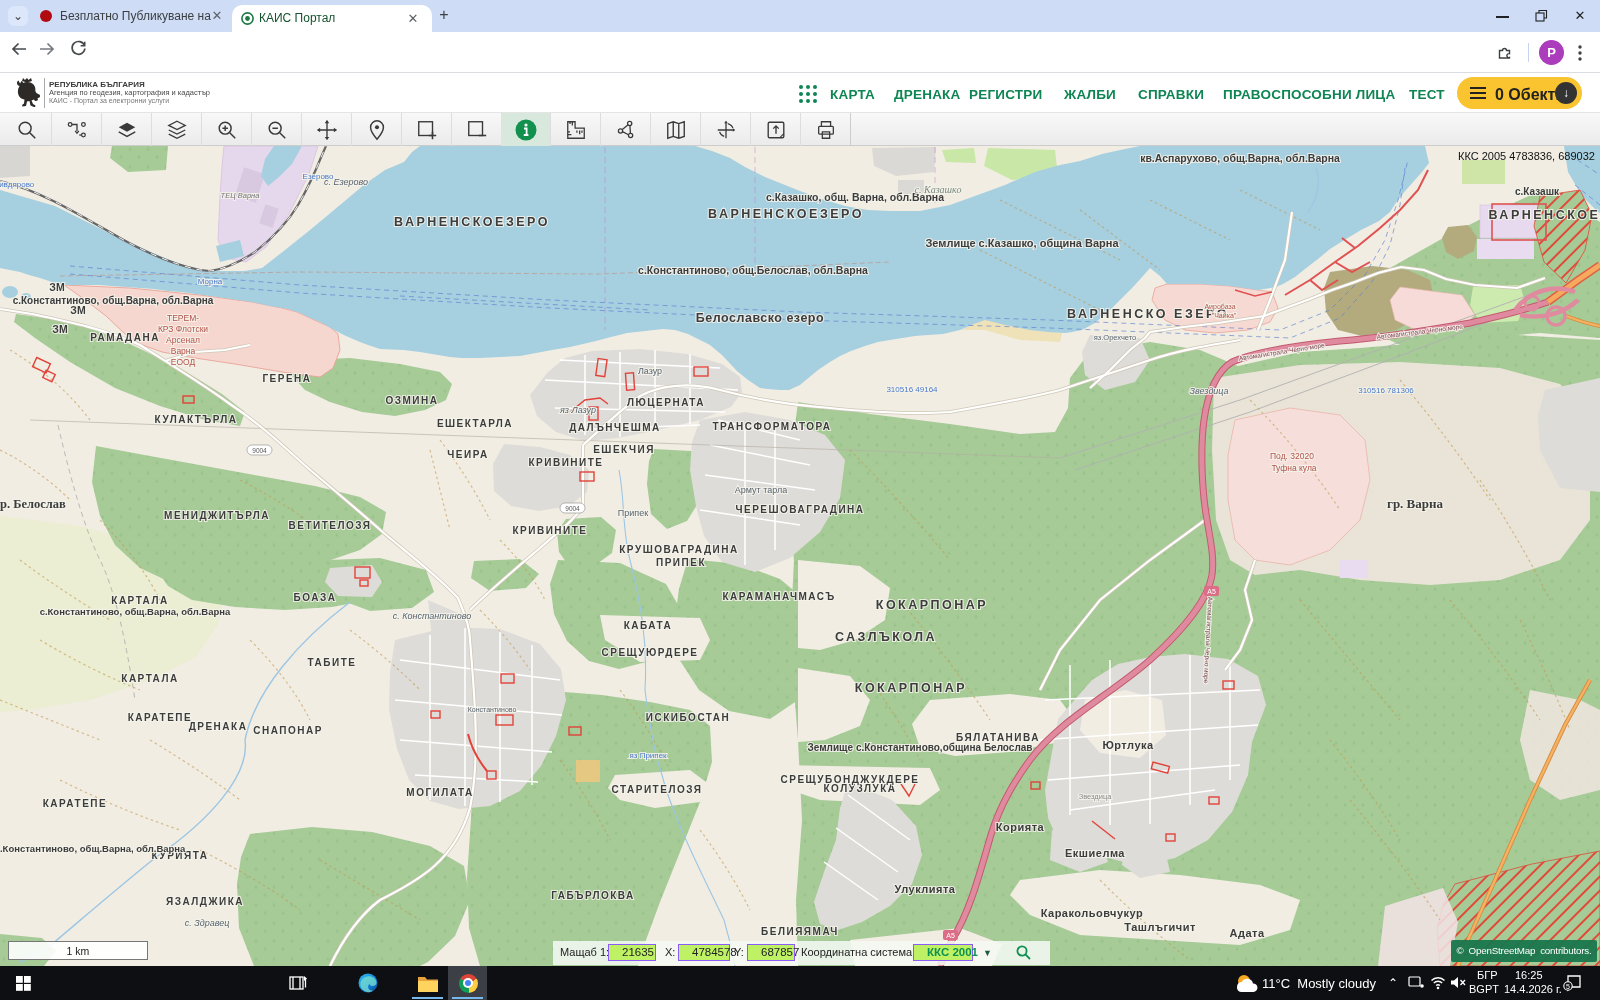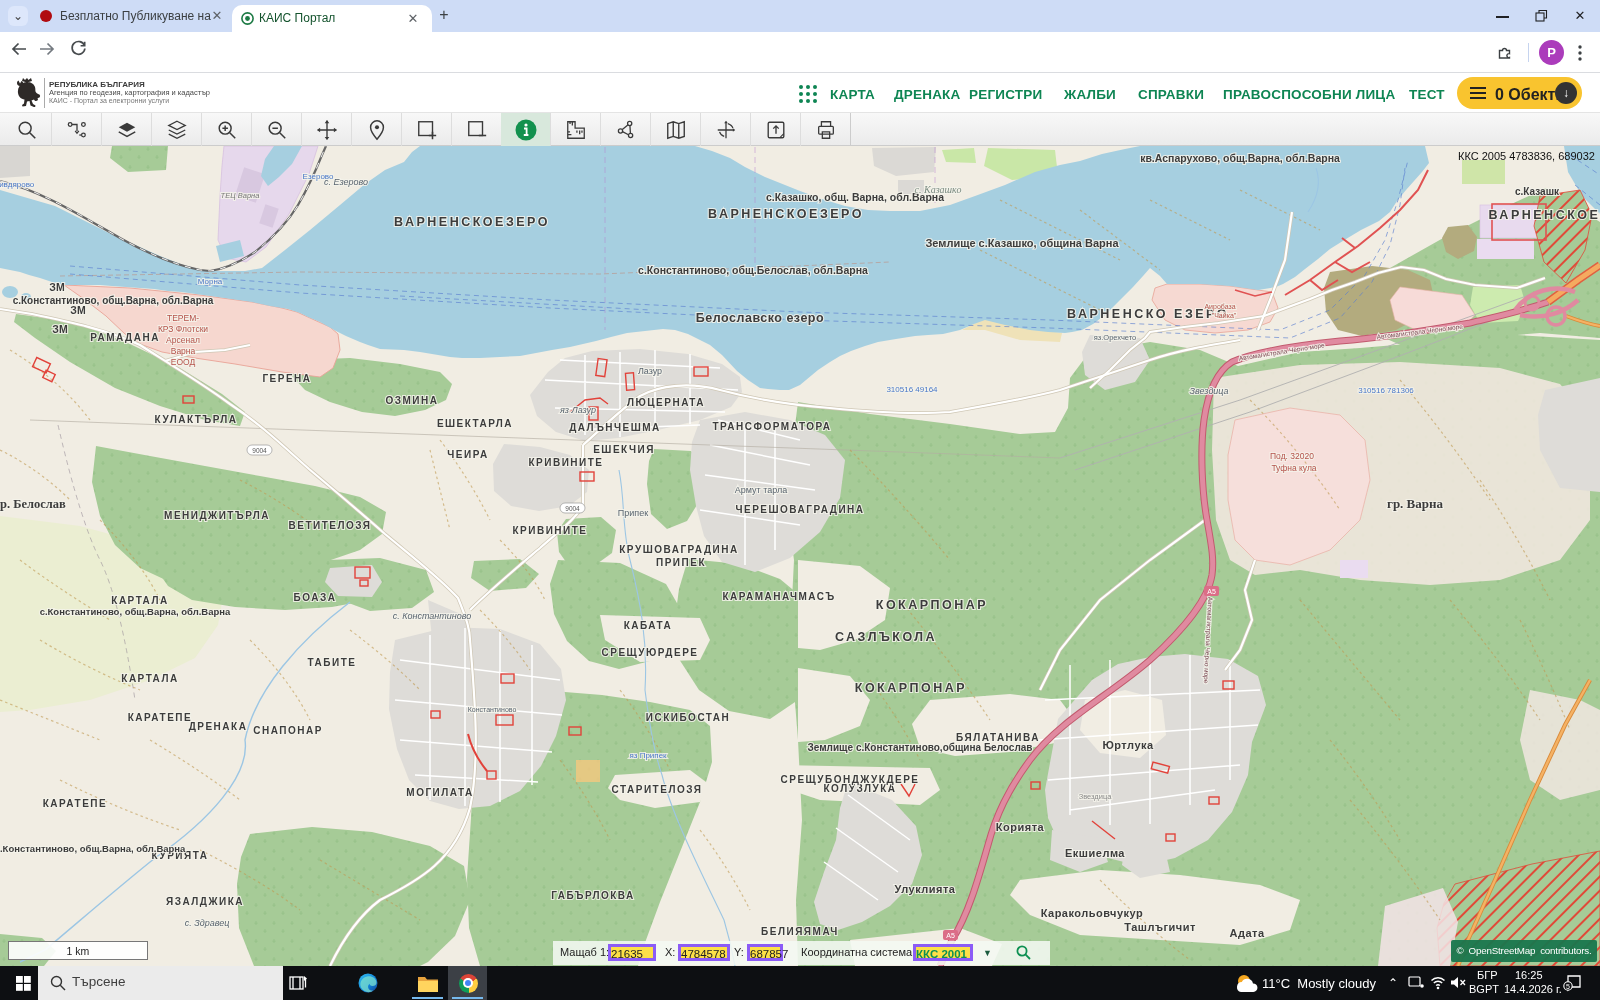--- a/index.html
+++ b/index.html
@@ -24,21 +24,21 @@
 #pill .lbl{position:absolute;left:38px;top:9px;font-size:16px;font-weight:bold;color:#222}
 #pill .circ{position:absolute;right:5px;top:5px;width:22px;height:22px;border-radius:50%;background:#333;color:#fff;font-size:12px;text-align:center;line-height:22px}
 #irow{position:absolute;top:113px;left:0;width:1600px;height:33px;background:linear-gradient(#f8f8f8,#ebebeb);border-bottom:1px solid #ccc}
 .ibtn{position:absolute;top:0;width:50px;height:33px;border-right:1px solid #ddd;display:flex;align-items:center;justify-content:center}
 .ibtn svg{display:block}
 #map{position:absolute;top:146px;left:0;width:1600px;height:820px;overflow:hidden;background:#f1eee6}
 #wm{position:absolute;left:50px;top:310px;font-size:44px;letter-spacing:6.5px;color:transparent;-webkit-text-stroke:1.8px rgba(160,75,66,.78);text-shadow:2px 2px 0 rgba(160,75,66,.18)}
 #scalebox{position:absolute;left:8px;top:795px;width:140px;height:19px;background:rgba(255,255,255,.9);border:1px solid #777;font-size:10.5px;text-align:center;line-height:18px;color:#222}
 #kkstr{position:absolute;left:1458px;top:4px;font-size:11px;color:#111}
 #bbar{position:absolute;left:553px;top:795px;width:497px;height:24px;background:rgba(243,249,242,.87);font-size:11px;color:#222}
-#bbar .wbox{position:absolute;top:3px;height:17px;background:#fde047;border:3px solid #8b5cf6;font-size:11.5px;padding:1px 4px 0 0;white-space:nowrap}
+#bbar .wbox{position:absolute;top:3px;height:17px;background:#bef264;border:1px solid #8b5cf6;font-size:11.5px;padding:1px 4px 0 13px;white-space:nowrap}
 #bbar .lab{position:absolute;top:5px}
 #attr{position:absolute;left:1451px;top:794px;width:146px;height:22px;background:rgba(25,118,77,.95);border-radius:2px;color:#fff;font-size:9.8px;letter-spacing:-.2px;line-height:22px;text-align:center}
 #task{position:absolute;top:966px;left:0;width:1600px;height:34px;background:#0d0f12}
 #tsearch{position:absolute;left:38px;top:0;width:245px;height:34px;background:#ebebeb}
 #tsearch span{position:absolute;left:34px;top:8px;font-size:13.5px;color:#3f3f3f}
 .tico{position:absolute;top:0;width:40px;height:34px;display:flex;align-items:center;justify-content:center}
 .trtxt{position:absolute;color:#fff;font-size:11px;white-space:nowrap}
 .ul{position:absolute;top:31px;height:2px;background:#76b9ed}
 </style></head>
 <body>
@@ -589,47 +589,40 @@
       </g>
   </svg>
   <div id="kkstr">ККС 2005 4783836, 689032</div>
   <div id="scalebox">1 km</div>
   <div id="bbar">
     <div class="lab" style="left:7px">Мащаб 1:</div>
     <div class="wbox" style="left:55px;width:48px">21635</div>
     <div class="lab" style="left:112px">X:</div>
     <div class="wbox" style="left:125px;width:52px">4784578</div>
     <div class="lab" style="left:181px">Y:</div>
-    <div class="wbox" style="left:194px;width:36px">687857</div>
+    <div class="wbox" style="left:194px;width:48px">687857</div>
     <div class="lab" style="left:248px">Координатна система:</div>
     <div class="wbox" style="left:360px;width:60px;color:#0d9052;font-weight:bold">ККС 2001</div>
     <div class="lab" style="left:430px;color:#1c5c40;font-size:9px;top:7px">▼</div>
     <svg class="abs" style="left:462px;top:3px" width="17" height="17" viewBox="0 0 17 17">
         <circle cx="7" cy="7" r="4.6" fill="none" stroke="#0d9052" stroke-width="1.8"></circle>
         <path d="M10.4 10.4L15 15" stroke="#0d9052" stroke-width="1.8"></path>
       </svg>
   </div>
   <div id="attr">© &nbsp;OpenStreetMap &nbsp;contributors.</div>
 </div>
 <div id="task">
   <svg class="abs" style="left:16px;top:10px" width="15" height="15">
       <g fill="#fff">
         <rect x="0" y="0" width="6.8" height="6.8"></rect>
         <rect x="8" y="0" width="6.8" height="6.8"></rect>
         <rect x="0" y="8" width="6.8" height="6.8"></rect>
         <rect x="8" y="8" width="6.8" height="6.8"></rect>
       </g>
     </svg>
-  <div id="tsearch">
-    <svg class="abs" style="left:12px;top:9px" width="16" height="16" viewBox="0 0 16 16">
-        <circle cx="6.5" cy="6.5" r="5" fill="none" stroke="#333" stroke-width="1.4"></circle>
-        <path d="M10.3 10.3L15 15" stroke="#333" stroke-width="1.4"></path>
-      </svg>
-    <span>Търсене</span>
-  </div>
   <div class="tico" style="left:278px">
       <svg width="18" height="18" viewBox="0 0 18 18">
         <rect x="1" y="3" width="13" height="12" fill="none" stroke="#fff" stroke-width="1.3"></rect>
         <path d="M4 3v12M11 3v12M16.5 4.5v9" stroke="#fff" stroke-width="1.3"></path>
         <path d="M15 2l3 2.5-3 2.5z" fill="#fff"></path>
       </svg>
     </div>
   <div class="tico" style="left:348px">
       <svg width="20" height="20" viewBox="0 0 20 20">
         <defs>

